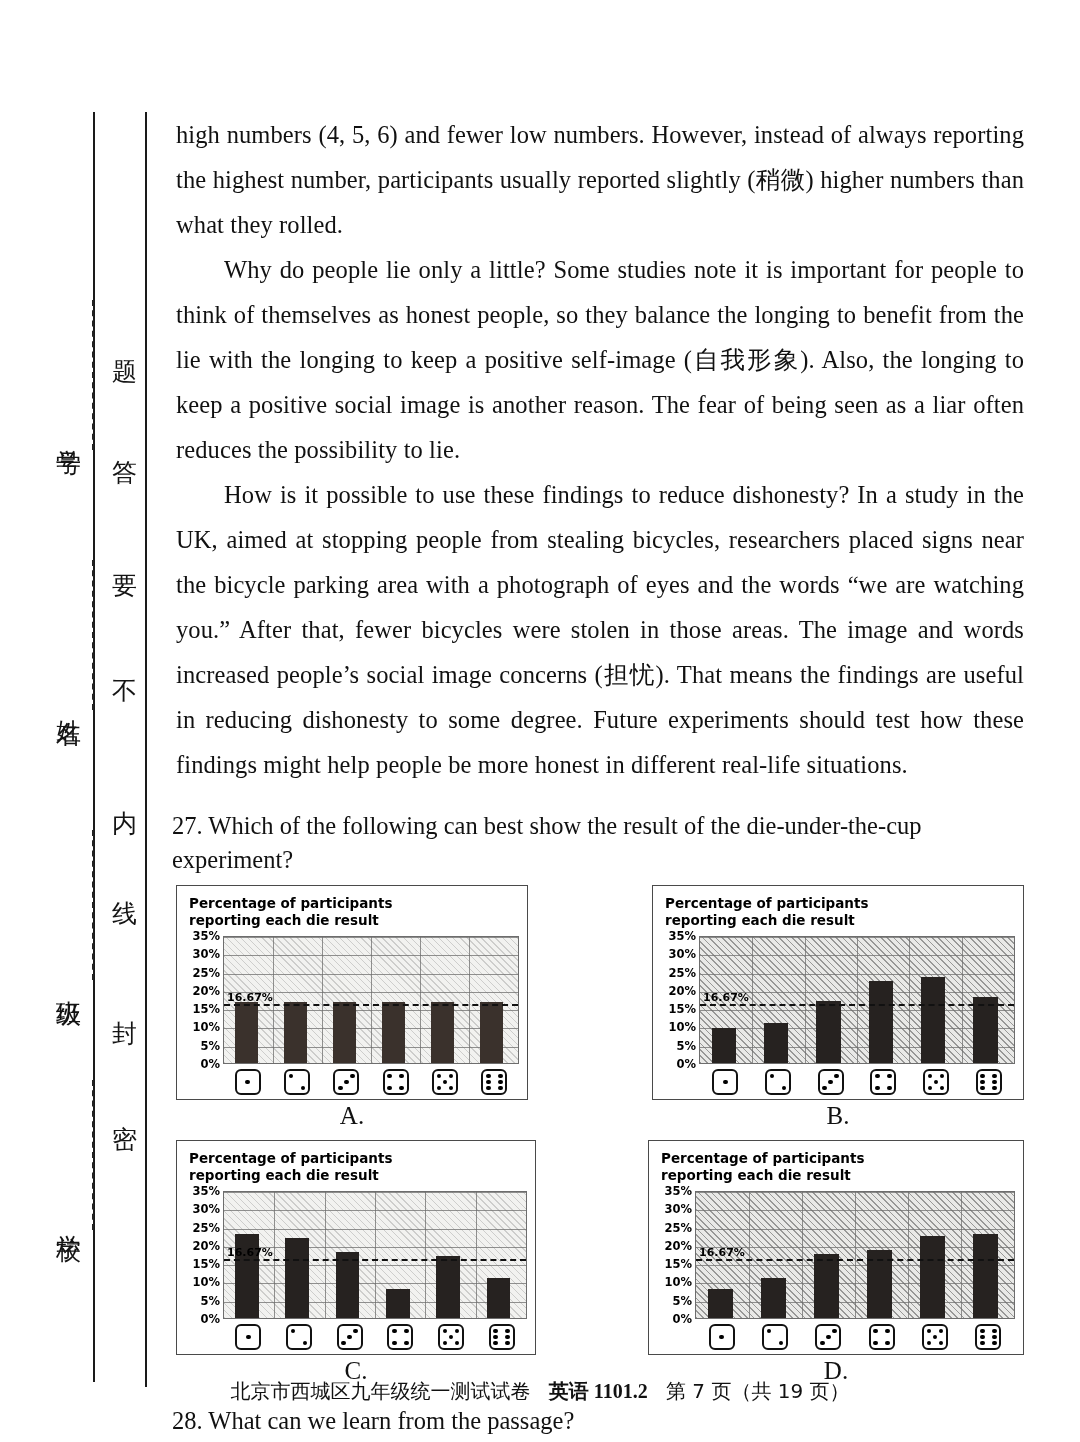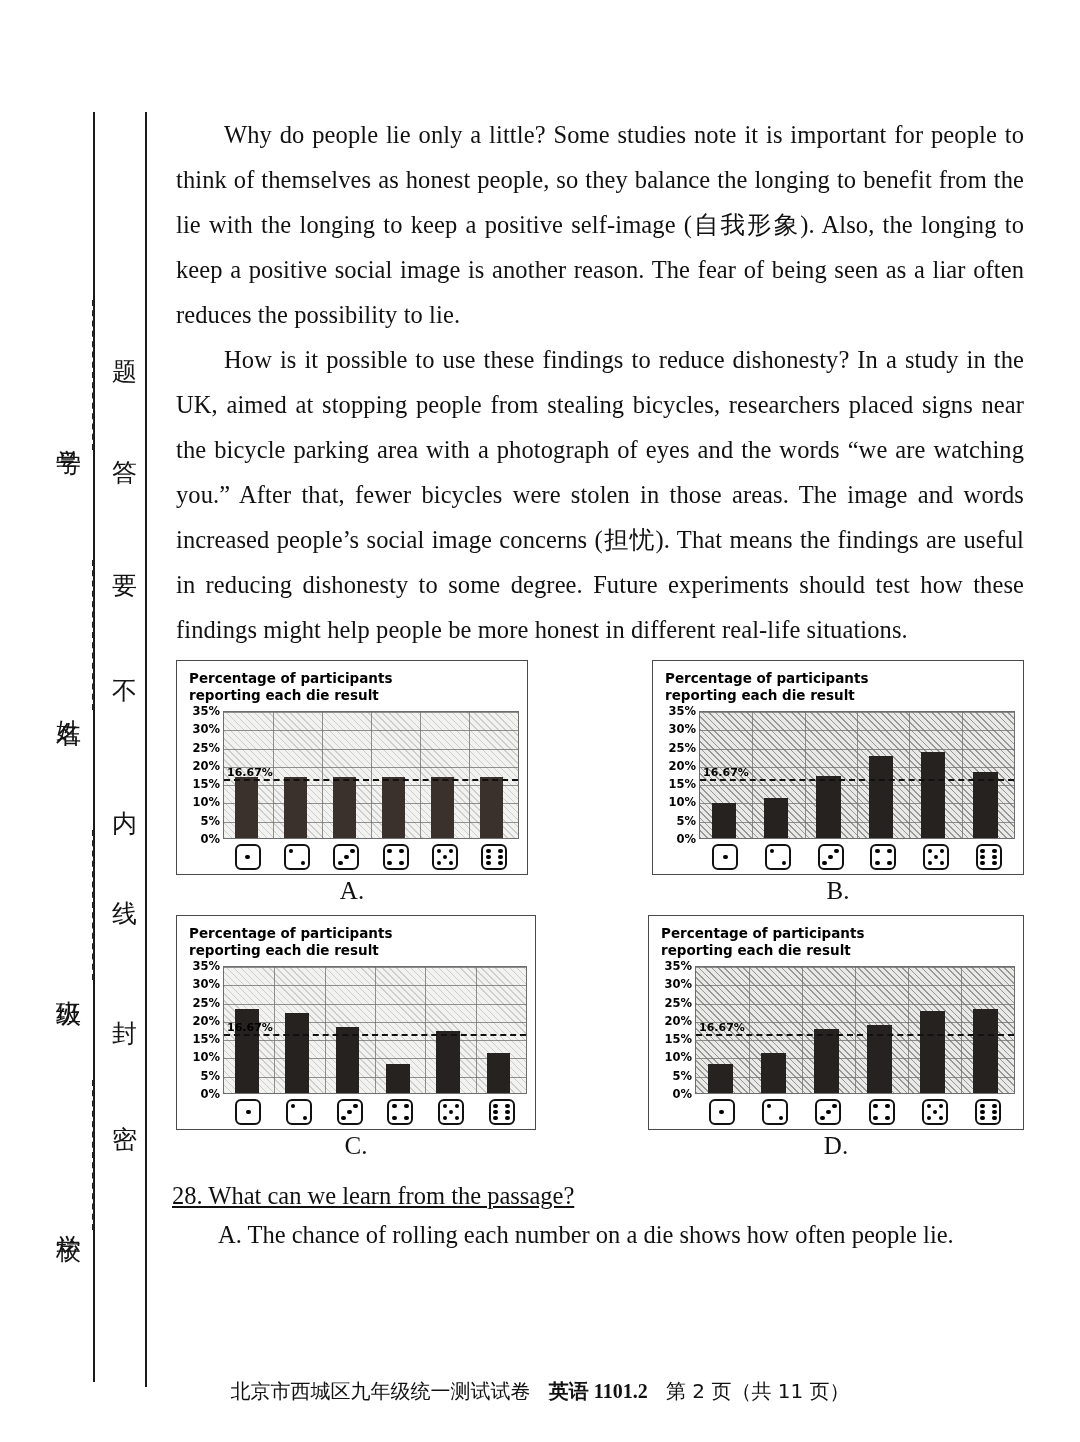--- a/index.html
+++ b/index.html
@@ -214,21 +214,21 @@
     align-self: center;
     justify-self: center;
   }
 
   
   #q28 {
     margin-top: 16px;
     font-size: 24.5px;
     line-height: 39px;
   }
-  #q28 .stem { margin-left: -4px; text-decoration: underline; }
+  #q28 .stem { margin-left: -4px; }
   #q28 .opt { margin-left: 42px; }
 
   
   #footer {
     position: absolute;
     left: 0;
     top: 1378px;
     width: 1080px;
     text-align: center;
     font-family: "DejaVu Sans", "Liberation Sans", sans-serif;
@@ -261,23 +261,28 @@
       <div class="vtext inner-char" style="top: 660px;">不</div>
       <div class="vtext inner-char" style="top: 790px;">内</div>
       <div class="vtext inner-char" style="top: 880px;">线</div>
       <div class="vtext inner-char" style="top: 1000px;">封</div>
       <div class="vtext inner-char" style="top: 1105px;">密</div>
     </div>
 </div>
 
 <div id="content">
 
+  <p class="para">high numbers (4, 5, 6) and fewer low numbers. However, instead of always reporting the highest number, participants usually reported slightly (稍微) higher numbers than what they rolled.</p>
   <p class="para indent">Why do people lie only a little? Some studies note it is important for people to think of themselves as honest people, so they balance the longing to benefit from the lie with the longing to keep a positive self-image (自我形象). Also, the longing to keep a positive social image is another reason. The fear of being seen as a liar often reduces the possibility to lie.</p>
   <p class="para indent">How is it possible to use these findings to reduce dishonesty? In a study in the UK, aimed at stopping people from stealing bicycles, researchers placed signs near the bicycle parking area with a photograph of eyes and the words “we are watching you.” After that, fewer bicycles were stolen in those areas. The image and words increased people’s social image concerns (担忧). That means the findings are useful in reducing dishonesty to some degree. Future experiments should test how these findings might help people be more honest in different real-life situations.</p>
 
+  <div id="q27-line">
+    <span>27.</span>
+    <span>Which of the following can best show the result of the die-under-the-cup experiment?</span>
+  </div>
 
   <div id="charts-grid">
     <div class="chart-row">
       <div class="chart-cell a" id="cell-A">
           <div class="chart-box">
             <div class="chart-title">Percentage of participants<br>reporting each die result</div>
             <div class="plot-wrap">
               <div class="y-axis" style="height: 128px;">
                 <span style="top: 128px;">0%</span>
                 <span style="top: 109.714px;">5%</span>
@@ -630,14 +635,14 @@
   <div id="q28">
     <div class="stem">28. What can we learn from the passage?</div>
     <div class="opt">A. The chance of rolling each number on a die shows how often people lie.</div>
 
   </div>
 </div>
 
 <div id="footer">
   <span class="seg">北京市西城区九年级统一测试试卷</span>
   <span class="seg en">英语 1101.2</span>
-  <span class="seg">第 2 页（共 11 页）</span>
+  <span class="seg">第 7 页（共 19 页）</span>
 </div>
 
 </body></html>

